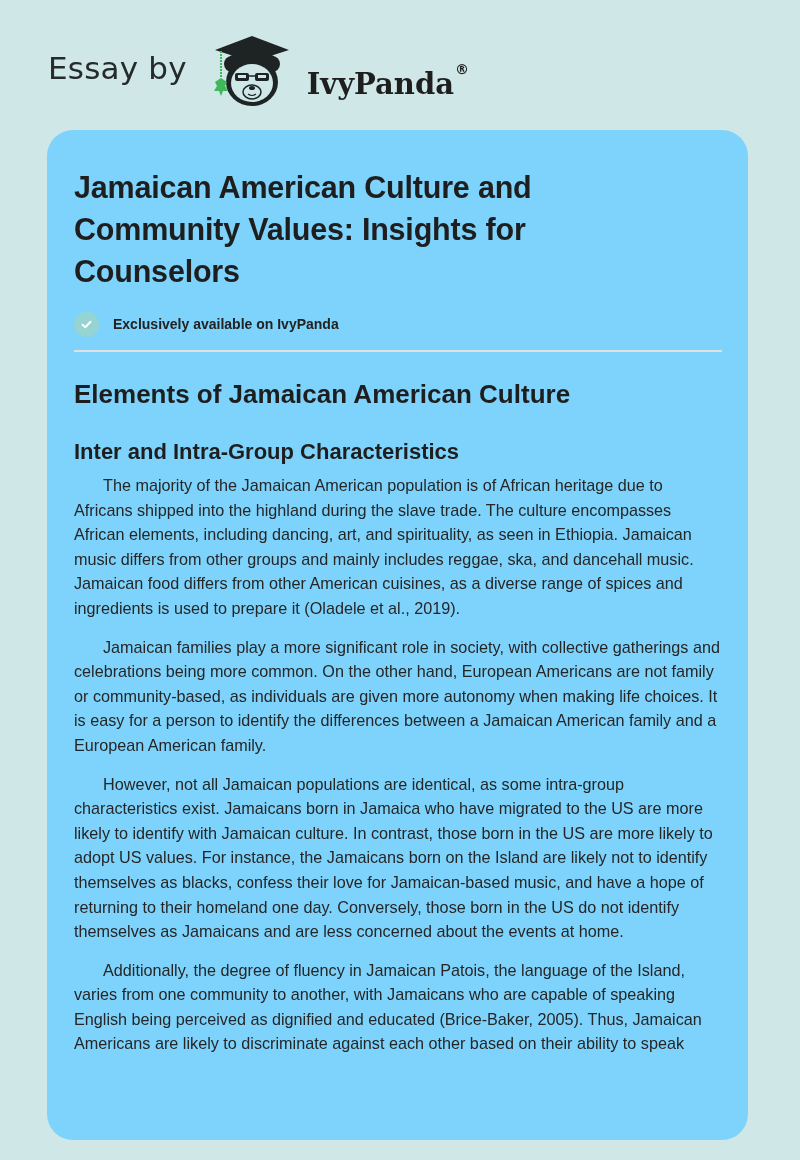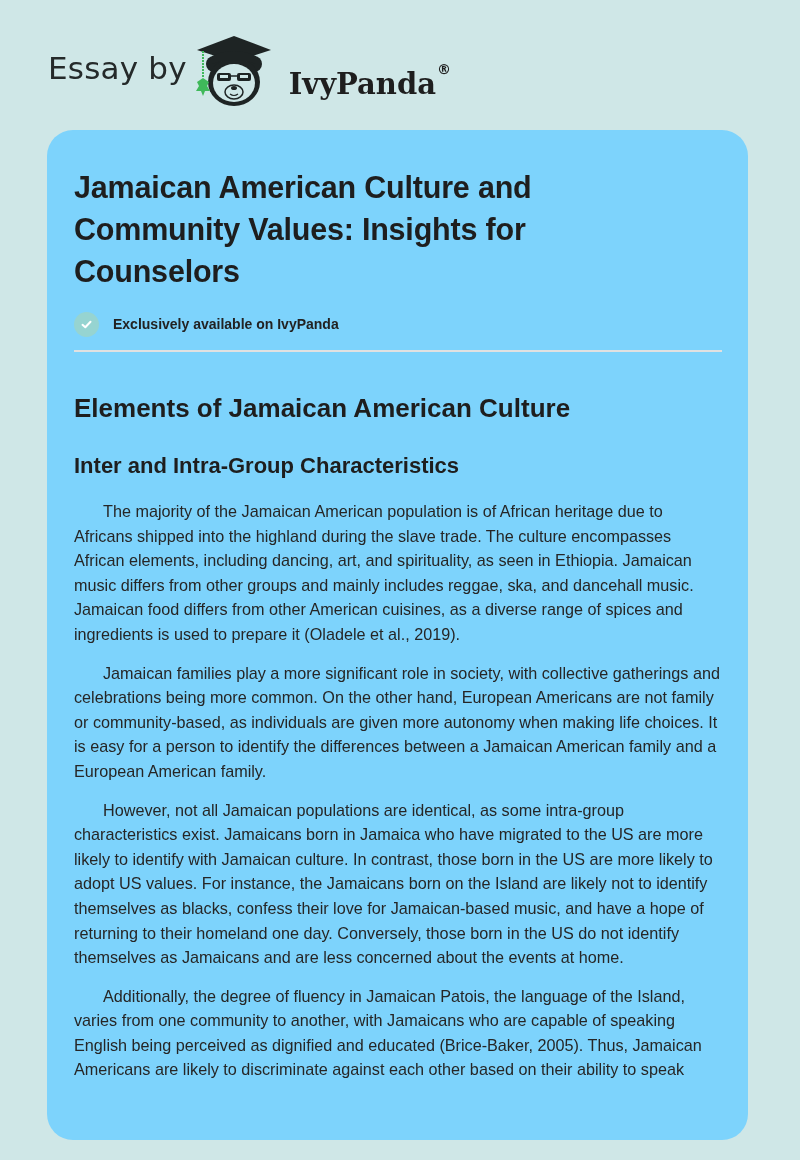--- a/index.html
+++ b/index.html
@@ -21,20 +21,21 @@
       left: 48px;
       height: 76px;
       display: flex;
       align-items: center;
     }
     .brand-prefix {
       font-family: "DejaVu Sans", sans-serif;
       font-size: 31px;
       color: #252a2a;
       letter-spacing: 0.2px;
+      margin-right: 18px;
       position: relative;
       top: -4px;
     }
     .panda-logo {
       width: 94px;
       height: 76px;
       margin-right: 8px;
     }
     .brand-name {
       font-family: "DejaVu Serif", serif;
@@ -98,33 +99,33 @@
     }
     .divider {
       height: 2px;
       background: #e1e1e1;
       margin-top: 13px;
       width: 648px;
     }
     .h2 {
       font-size: 26px;
       font-weight: bold;
-      margin: 39px 0 0 0;
+      margin: 25px 0 0 0;
       line-height: 34px;
       color: #1e1e1e;
     }
     .h3 {
       font-size: 22px;
       font-weight: bold;
       margin: 26px 0 0 0;
       line-height: 30px;
       color: #1e1e1e;
     }
     .body-text {
-      margin-top: 18px;
+      margin-top: 6px;
     }
     .para {
       font-size: 16.2px;
       line-height: 24.6px;
       text-indent: 29px;
       margin: 0 0 14px 0;
       color: #262626;
       width: 648px;
     }
   </style>

